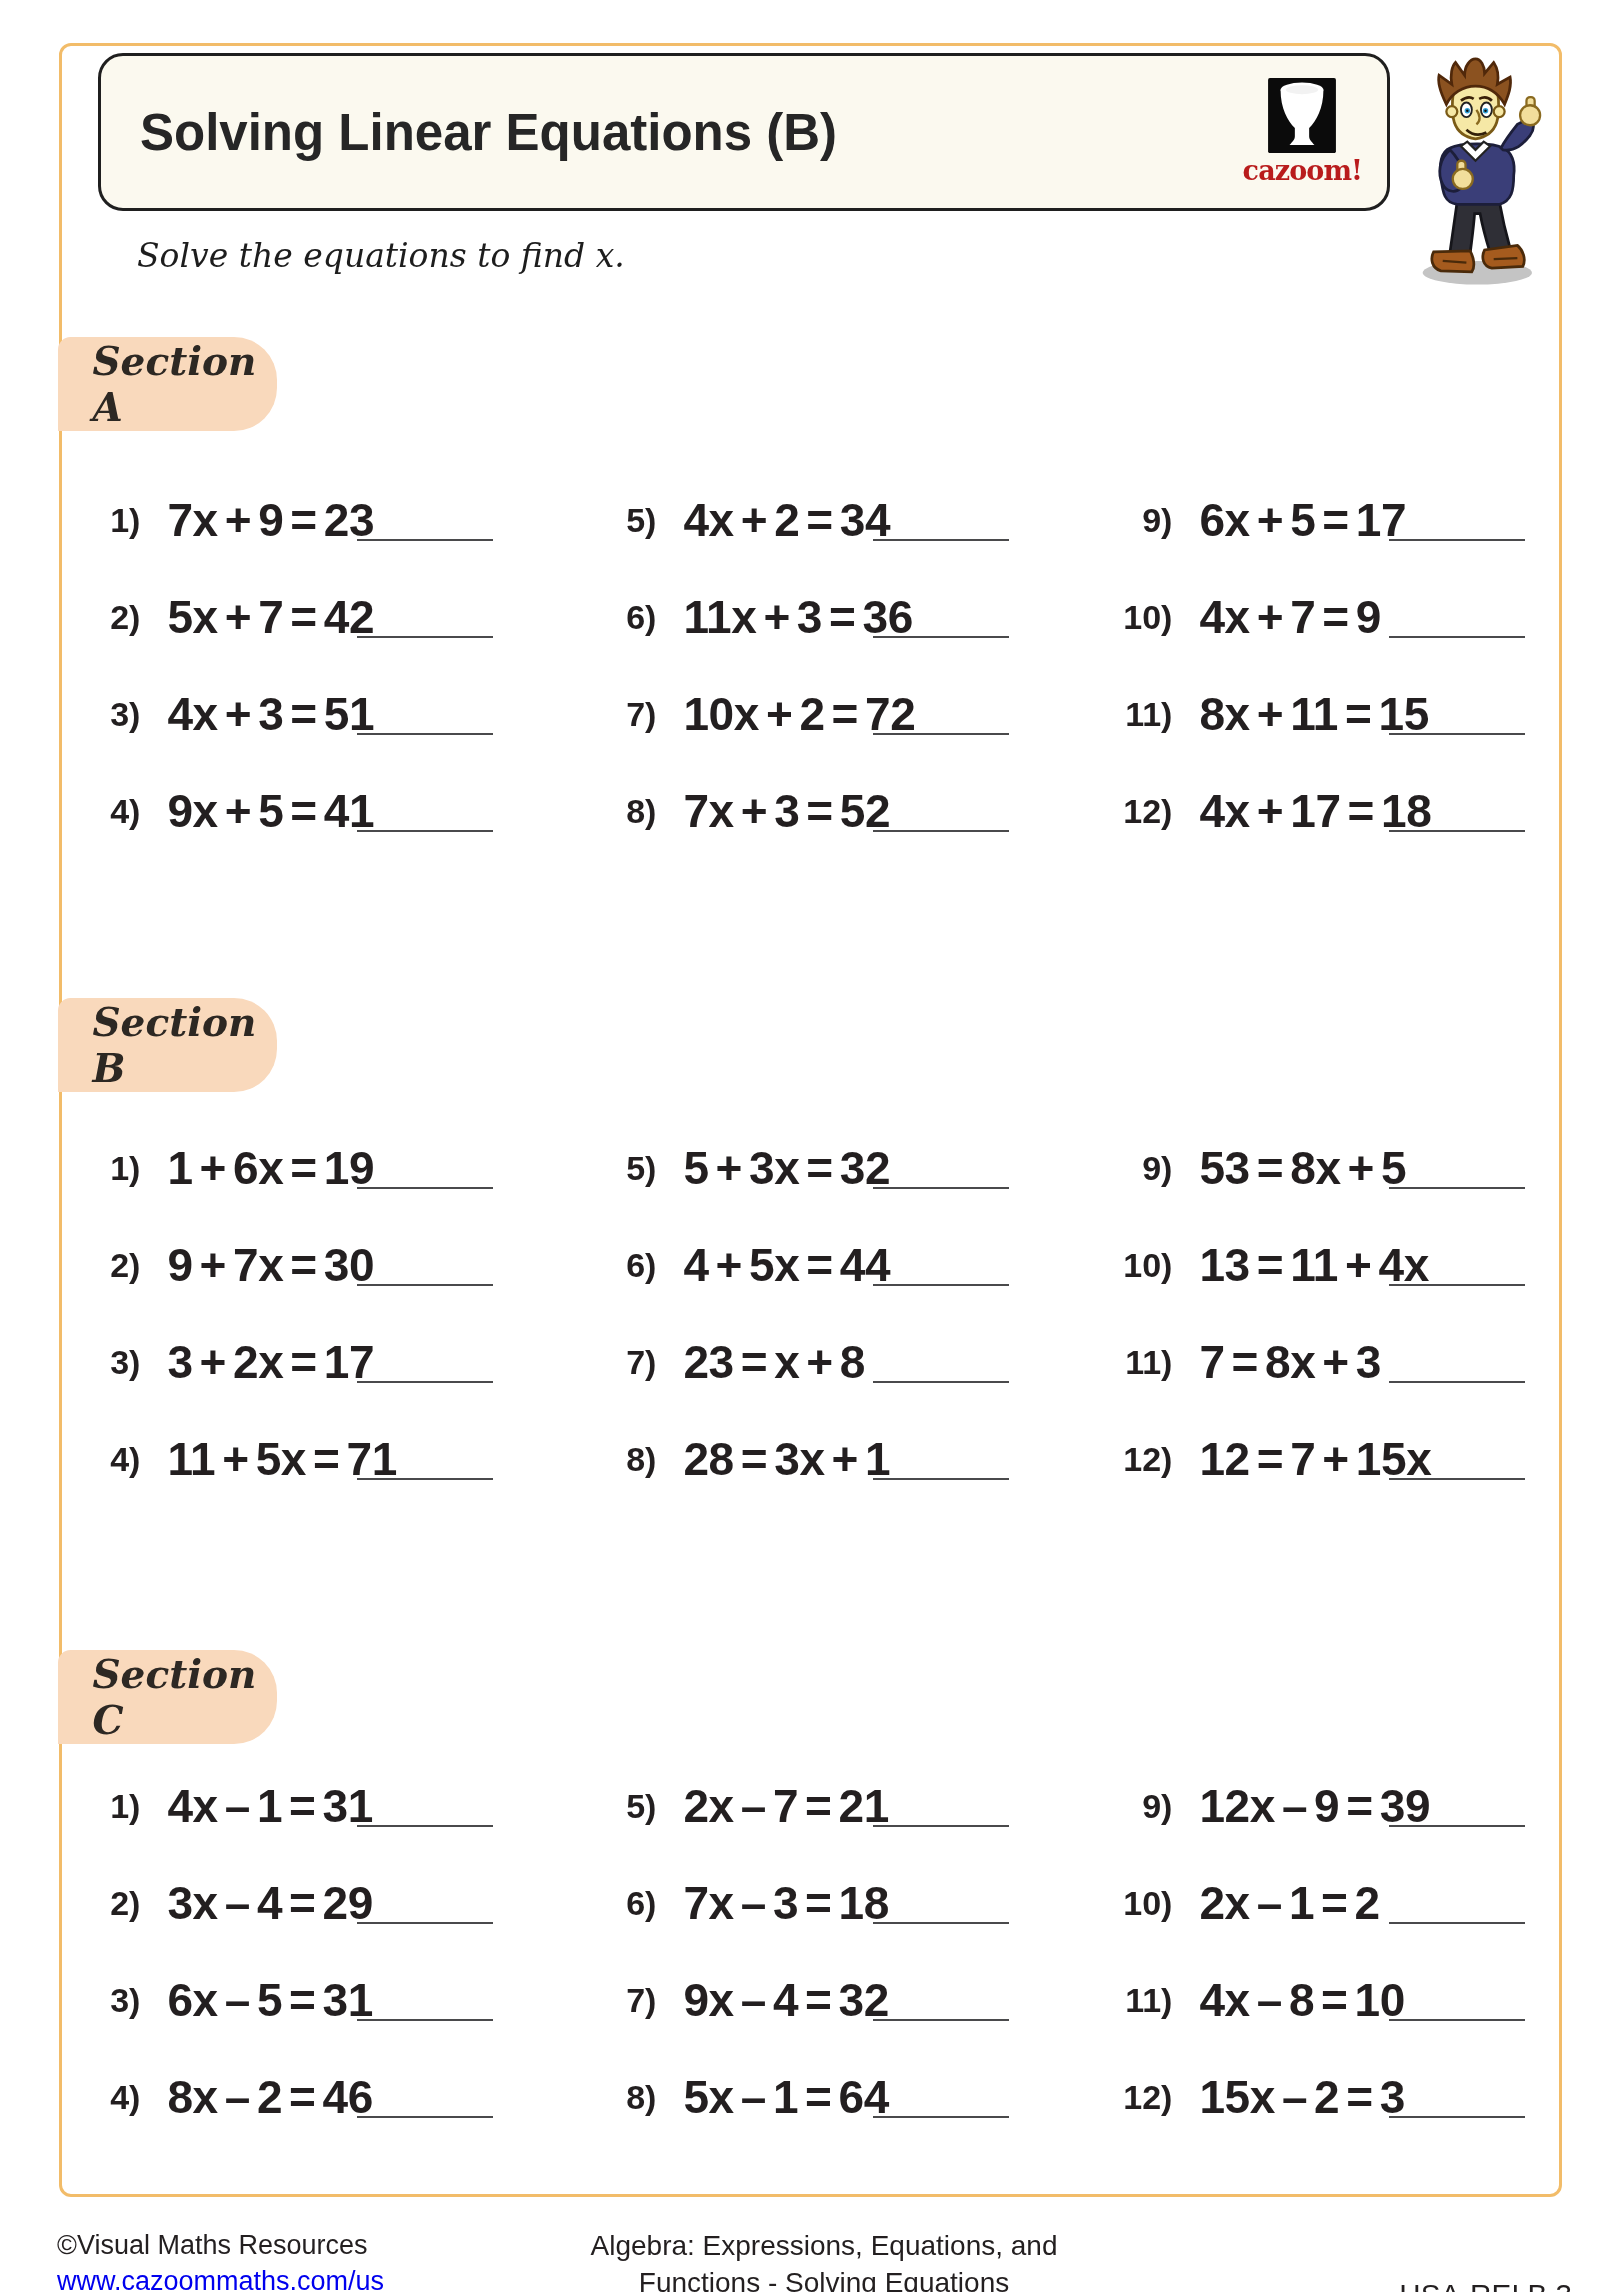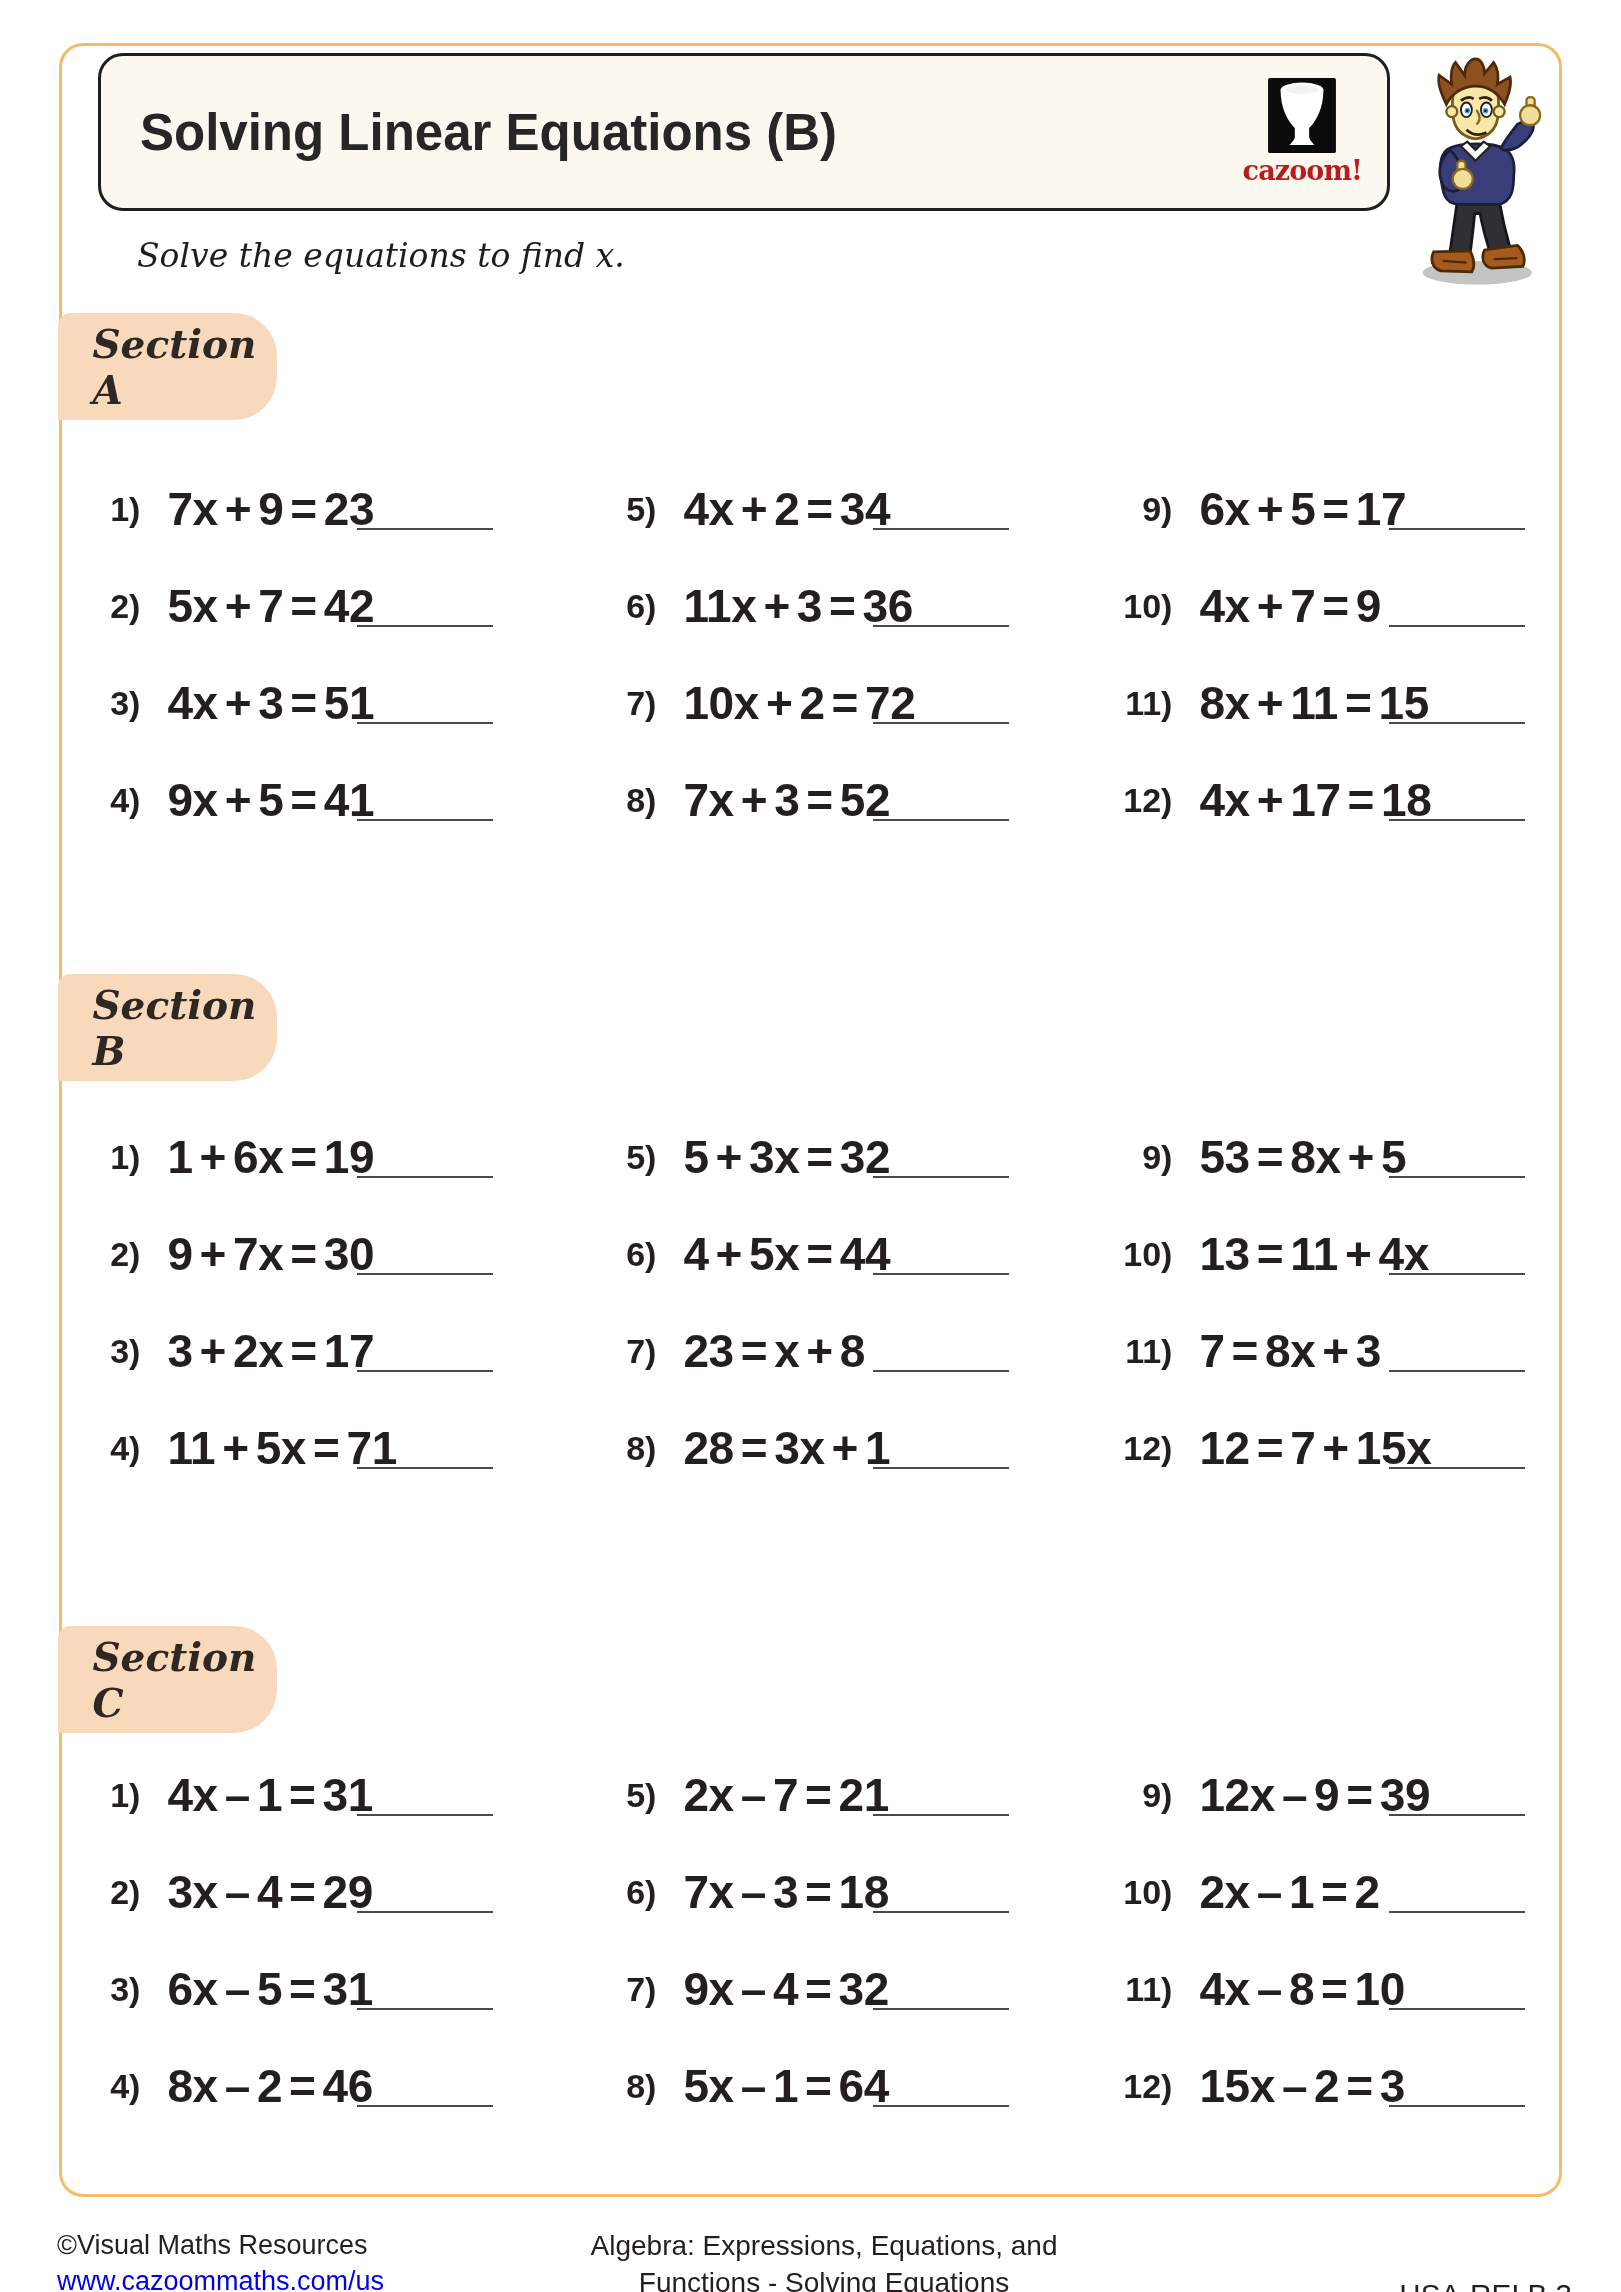--- a/index.html
+++ b/index.html
@@ -1,38 +1,38 @@
 <!DOCTYPE html>
 <html style="--border-orange: #F2BC69; --pill-bg: #F9D9BC; --title-box-bg: #FBF9EF; --box-border: #1F1F1F; --text-dark: #231F20; --line-gray: #4A4A4C; --link-blue: #0000EE;font-size:14.3px"><head>
 <meta charset="utf-8">
 <style>
   html,body{margin:0;padding:0;background:#ffffff;}
   .page{position:relative;width:1622px;height:2293px;background:#fff;overflow:hidden;
         font-family:"Liberation Sans",sans-serif;color:var(--text-dark,#231F20);}
   
   .frame{position:absolute;left:59px;top:43px;width:1497px;height:2148px;
-         border:3.6px solid var(--border-orange,#F2BC69);border-radius:24px;}
+         border:3.6px solid var(--border-orange,#F2BC69);border-radius:12px;}
   
   .title-box{position:absolute;left:36px;top:7.2px;width:1286px;height:152px;
              background:var(--title-box-bg,#FBF9EF);border:3.6px solid var(--box-border,#1F1F1F);
              border-radius:25px;display:flex;align-items:center;}
   .title-box h1{margin:0 0 0 39px;font-size:51px;font-weight:bold;color:#262626;letter-spacing:0;}
   .logo{position:absolute;right:25px;top:50%;transform:translateY(-50%);
         display:flex;flex-direction:column;align-items:center;}
   .logo svg{width:68px;height:75px;display:block;}
   .logo-text{font-family:"DejaVu Serif",serif;font-weight:bold;font-size:27px;
              letter-spacing:-0.9px;color:#b91c1c;margin-top:1.8px;}
   
   .instruction{position:absolute;left:75px;top:190px;margin:0;
                font-family:"DejaVu Serif",serif;font-style:italic;font-size:33px;color:#1d1d1d;}
   
   .section{position:absolute;left:-3.6px;width:1514px;}
   .sec-0{top:267px;}  .sec-1{top:928px;}  .sec-2{top:1580px;}
-  .pill{width:219px;height:107px;background:var(--pill-bg,#F9D9BC);
-        border-radius:12.5px 43px 43px 0;display:flex;align-items:center;}
+  .pill{width:219px;height:94px;background:var(--pill-bg,#F9D9BC);
+        border-radius:12.5px 43px 43px 0;display:flex;align-items:center;margin-top:24px;}
   .pill-label{font-family:"DejaVu Serif",serif;font-style:italic;font-weight:bold;
               font-size:39px;color:#2d2823;padding-left:34px;}
   .grid{position:relative;margin-left:25px;display:grid;
         grid-template-columns:516px 516px 502px;grid-template-rows:repeat(4,97px);
         grid-auto-flow:column;}
   .sec-0 .grid{margin-top:40px;}
   .sec-1 .grid{margin-top:27px;}
   .sec-2 .grid{margin-top:13.4px;}
   .prob{position:relative;}
   .num{position:absolute;left:0;top:50%;transform:translateY(-50%);width:57px;

